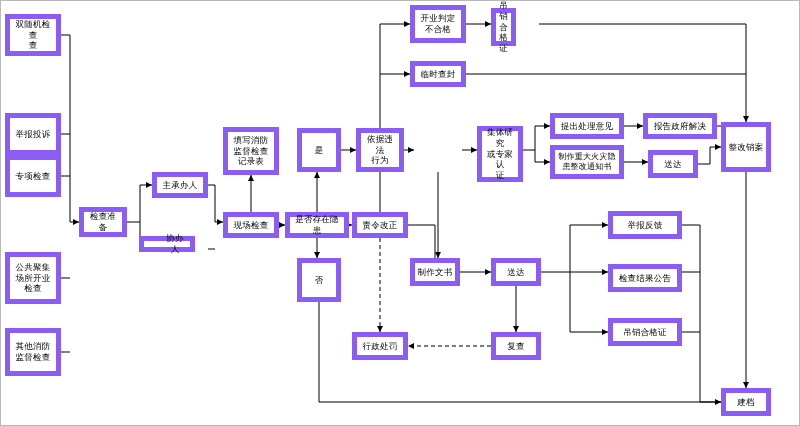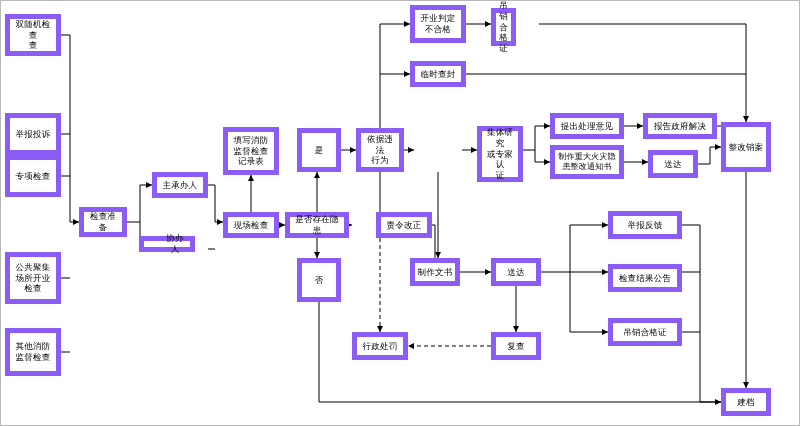--- a/index.html
+++ b/index.html
@@ -157,21 +157,21 @@
 监督检查
 记录表</div>
   <div class="node" style="left:223px;top:212px; width:56px;  height:26px;">现场检查</div>
 
   <div class="node" style="left:297px;top:128px; width:44px;  height:44px;">是</div>
   <div class="node" style="left:285px;top:212px; width:64px;  height:26px;">是否存在隐患</div>
   <div class="node" style="left:297px;top:258px; width:44px;  height:44px;">否</div>
 
   <div class="node" style="left:356px;top:128px; width:48px;  height:44px;">依据违法
 行为</div>
-  <div class="node" style="left:352px;top:212px; width:56px;  height:26px;margin-left:24px;">责令改正</div>
+  <div class="node" style="left:352px;top:212px; width:56px;  height:26px;">责令改正</div>
   <div class="node" style="left:410px;top:258px; width:50px;  height:28px;">制作文书</div>
   <div class="node" style="left:352px;top:332px; width:56px;  height:28px;">行政处罚</div>
 
   <div class="node" style="left:477px;top:126px; width:46px;  height:56px;">集体研究
 或专家认
 证</div>
 
   <div class="node" style="left:410px;top:5px;   width:56px;  height:38px;">开业判定
 不合格</div>
   <div class="node" style="left:491px;top:8px;   width:25px;  height:38px;">吊销合格

